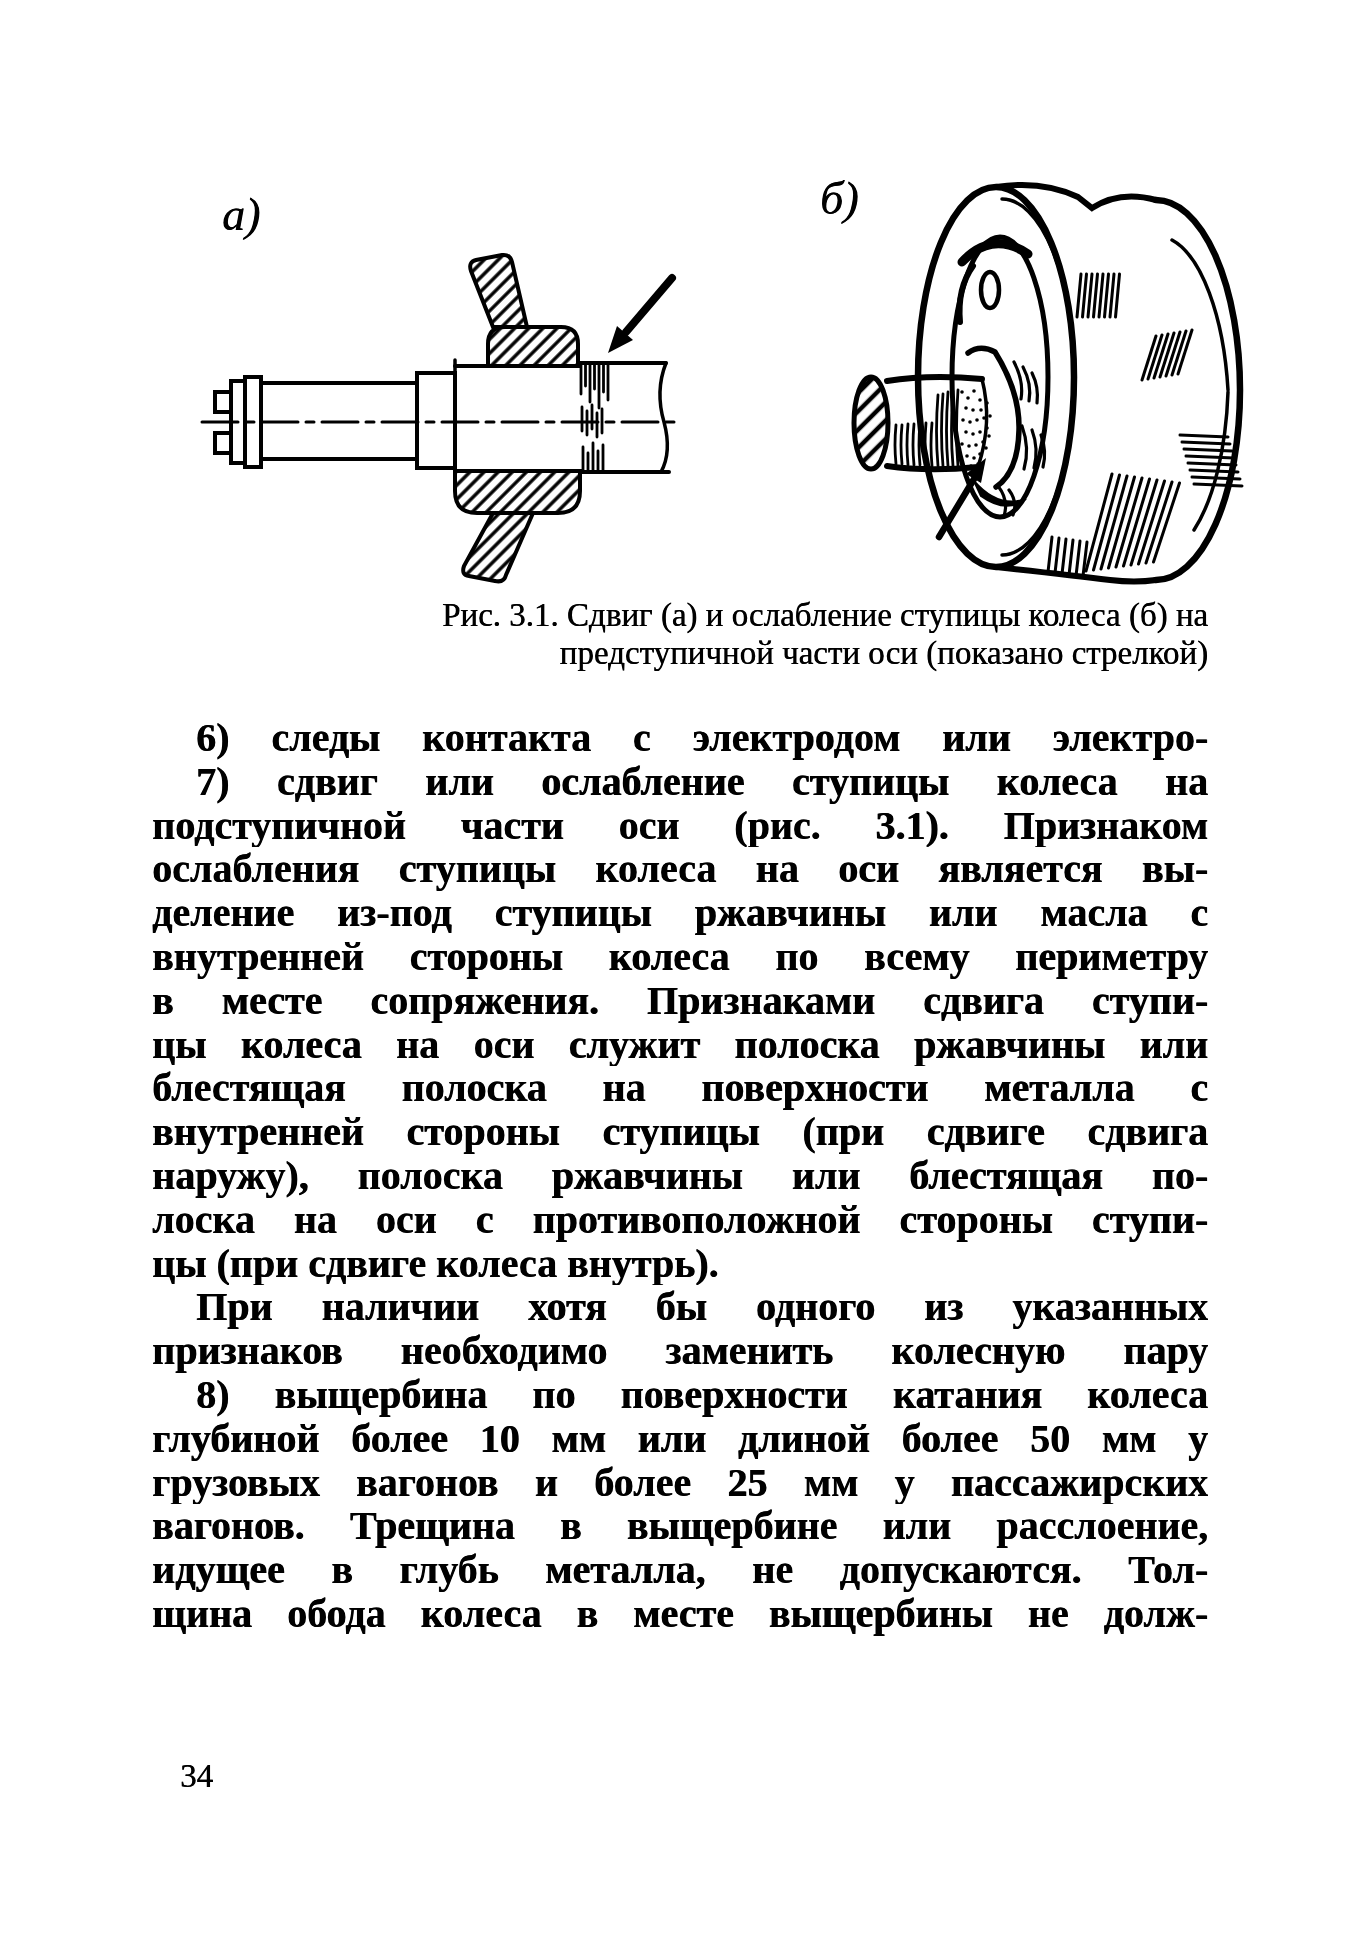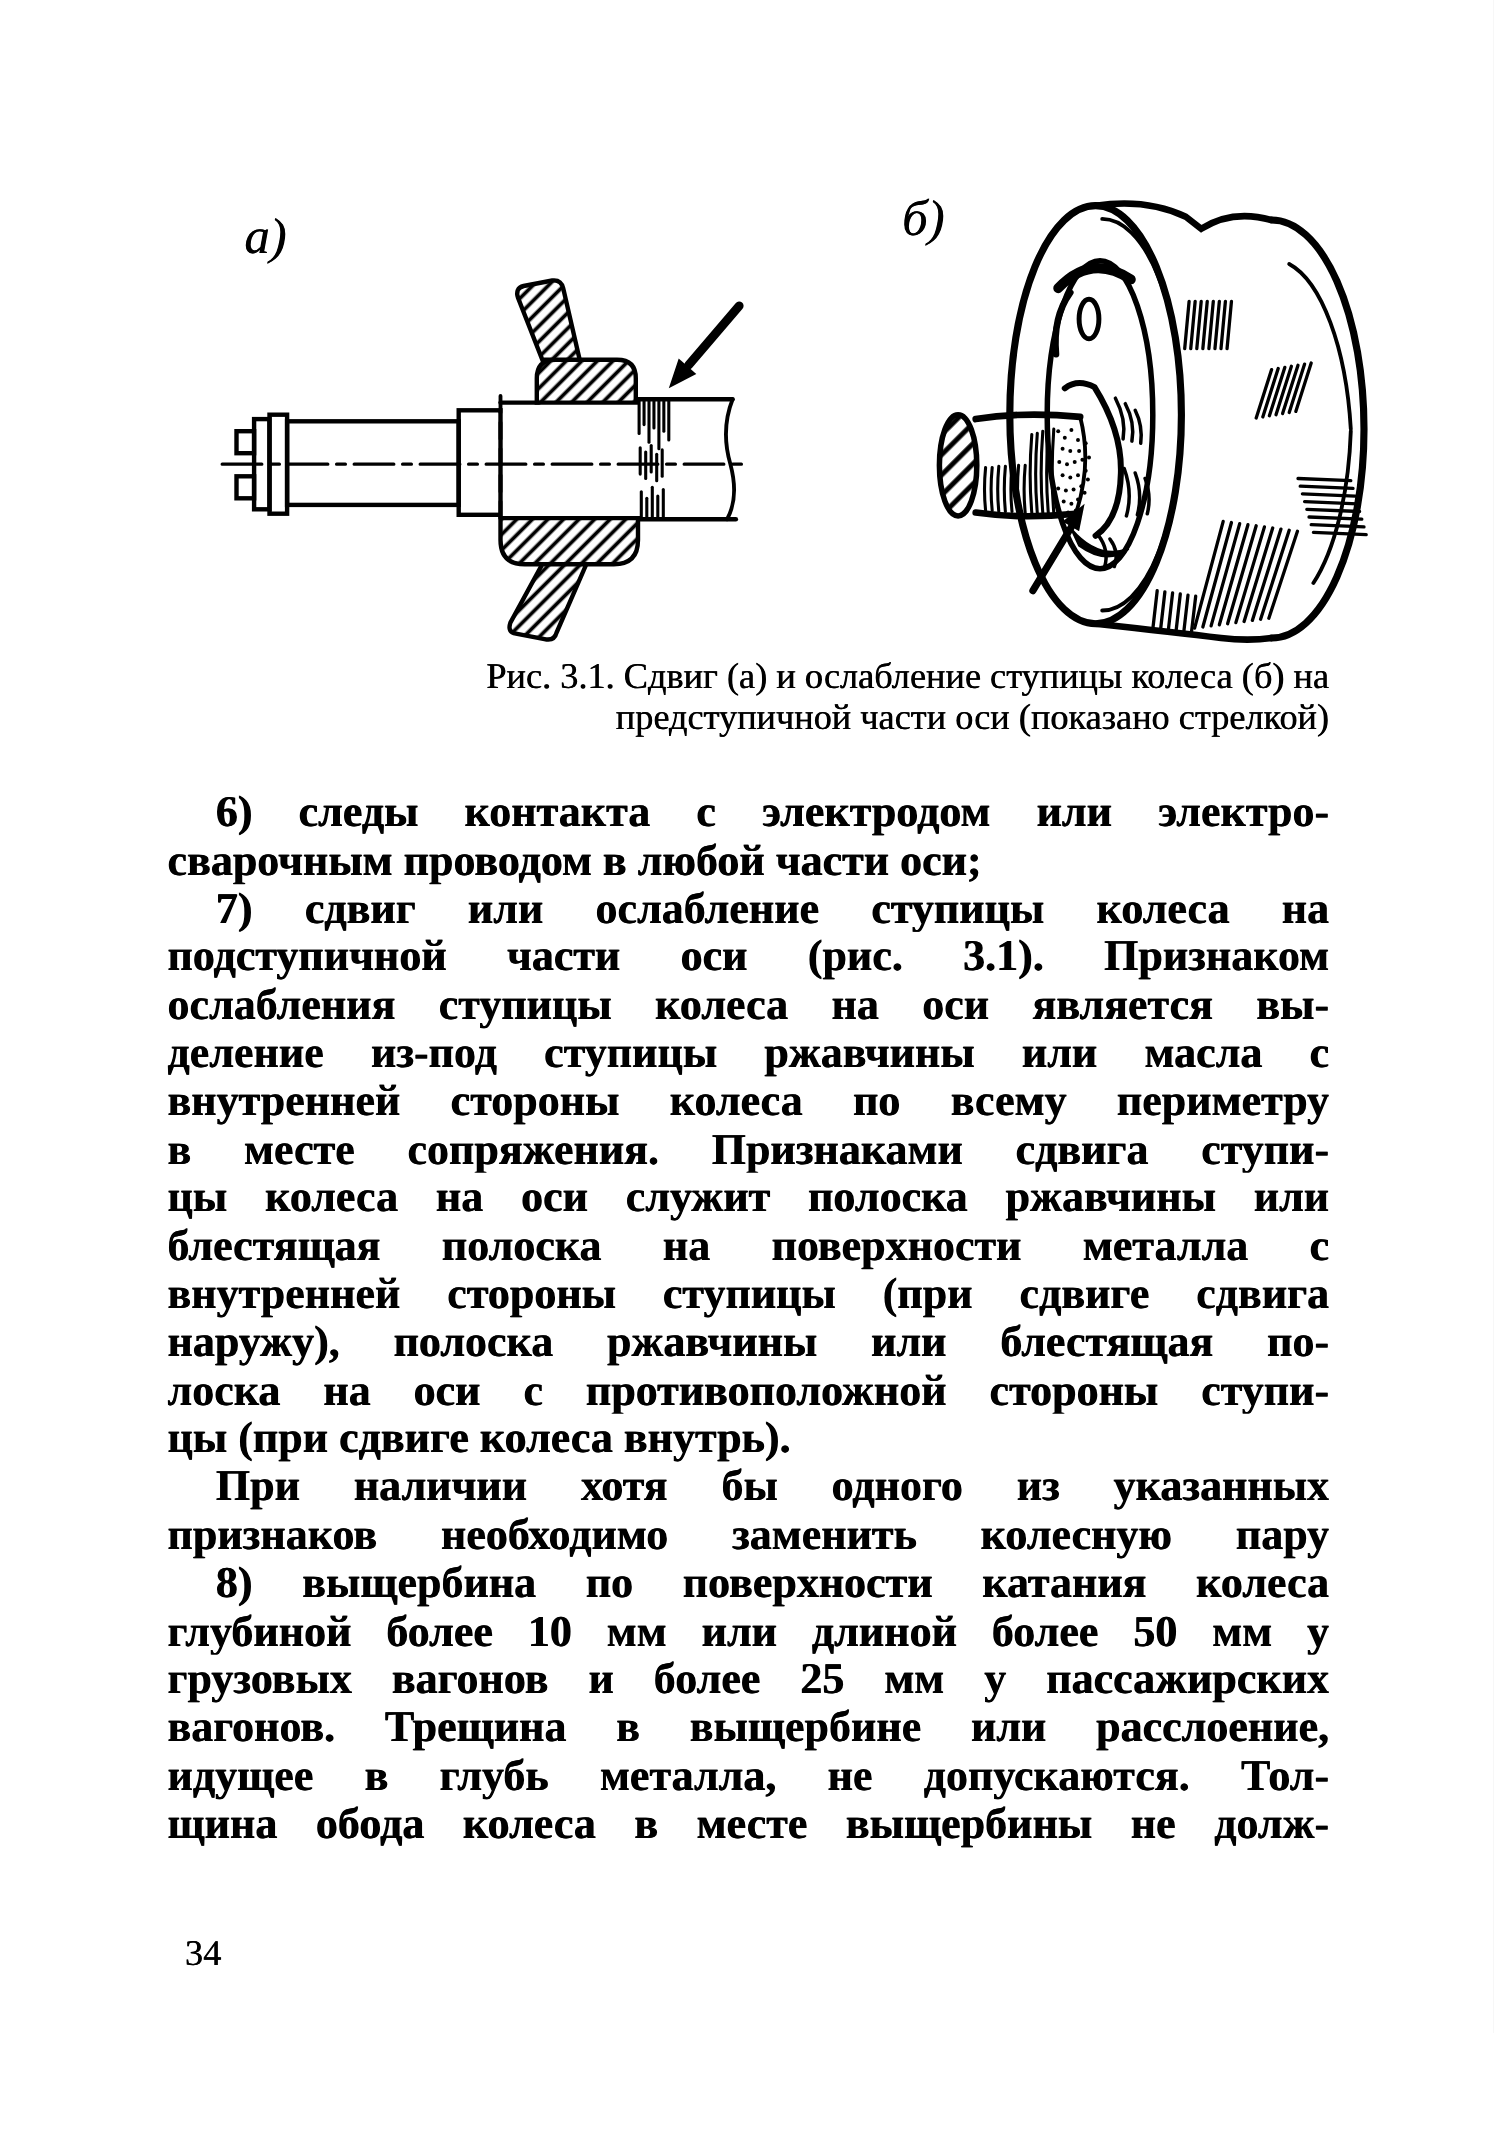--- a/index.html
+++ b/index.html
@@ -47,21 +47,21 @@
     line-height: 43.8px;
     text-align: justify;
     text-align-last: justify;
     overflow: hidden;
     font-weight: bold;
   }
   .body-line.no-justify { text-align-last: left; }
   .body-line.indent { padding-left: 44px; }
   .page-number {
     position: absolute;
-    left: 168px;
+    left: 180px;
     top: 1760px;
     font-size: 33px;
     line-height: 1;
     text-shadow: 0.4px 0 0 currentColor;
   }
 </style>
 </head>
 <body>
 
 <div class="page">
@@ -263,21 +263,20 @@
     </g>
   </svg>
 
   <div class="caption">
     <div class="caption-line">Рис. 3.1. Сдвиг (а) и ослабление ступицы колеса (б) на</div>
     <div class="caption-line">предступичной части оси (показано стрелкой)</div>
   </div>
 
   <div class="body-text" id="body-text">
       <div class="body-line indent">6) следы контакта с электродом или электро-</div>
-      <div class="body-line no-justify">сварочным проводом в любой части оси;</div>
       <div class="body-line indent">7) сдвиг или ослабление ступицы колеса на</div>
       <div class="body-line">подступичной части оси (рис. 3.1). Признаком</div>
       <div class="body-line">ослабления ступицы колеса на оси является вы-</div>
       <div class="body-line">деление из-под ступицы ржавчины или масла с</div>
       <div class="body-line">внутренней стороны колеса по всему периметру</div>
       <div class="body-line">в месте сопряжения. Признаками сдвига ступи-</div>
       <div class="body-line">цы колеса на оси служит полоска ржавчины или</div>
       <div class="body-line">блестящая полоска на поверхности металла с</div>
       <div class="body-line">внутренней стороны ступицы (при сдвиге сдвига</div>
       <div class="body-line">наружу), полоска ржавчины или блестящая по-</div>

